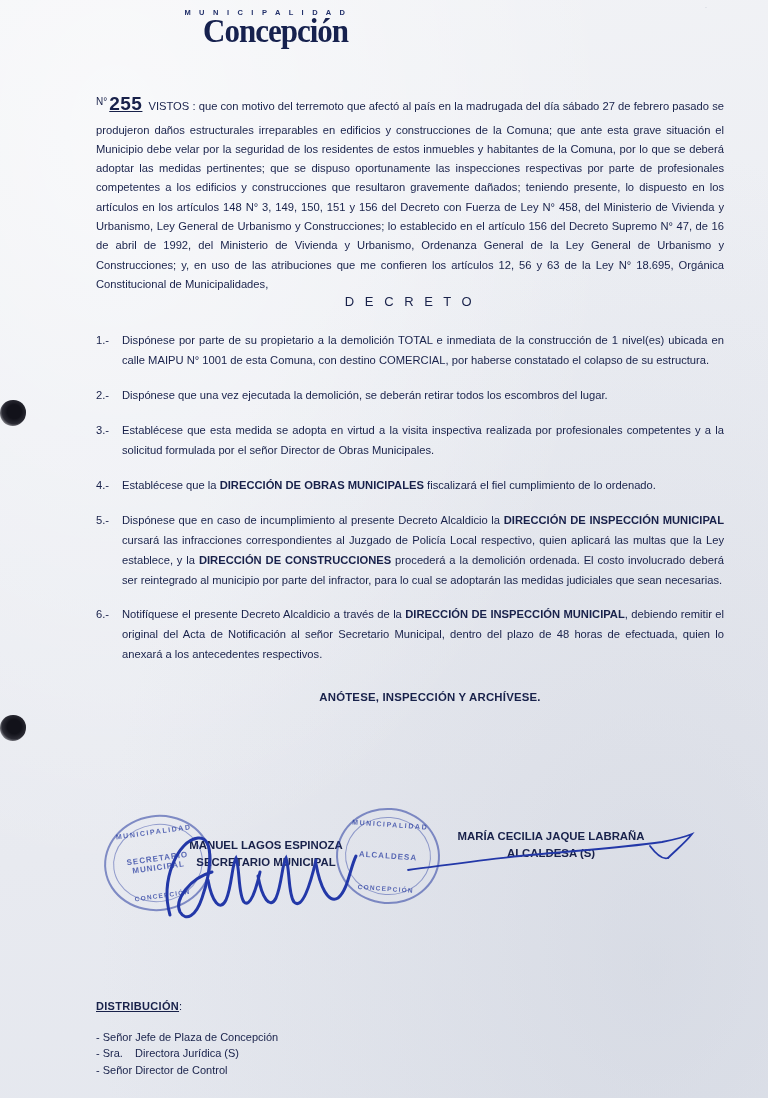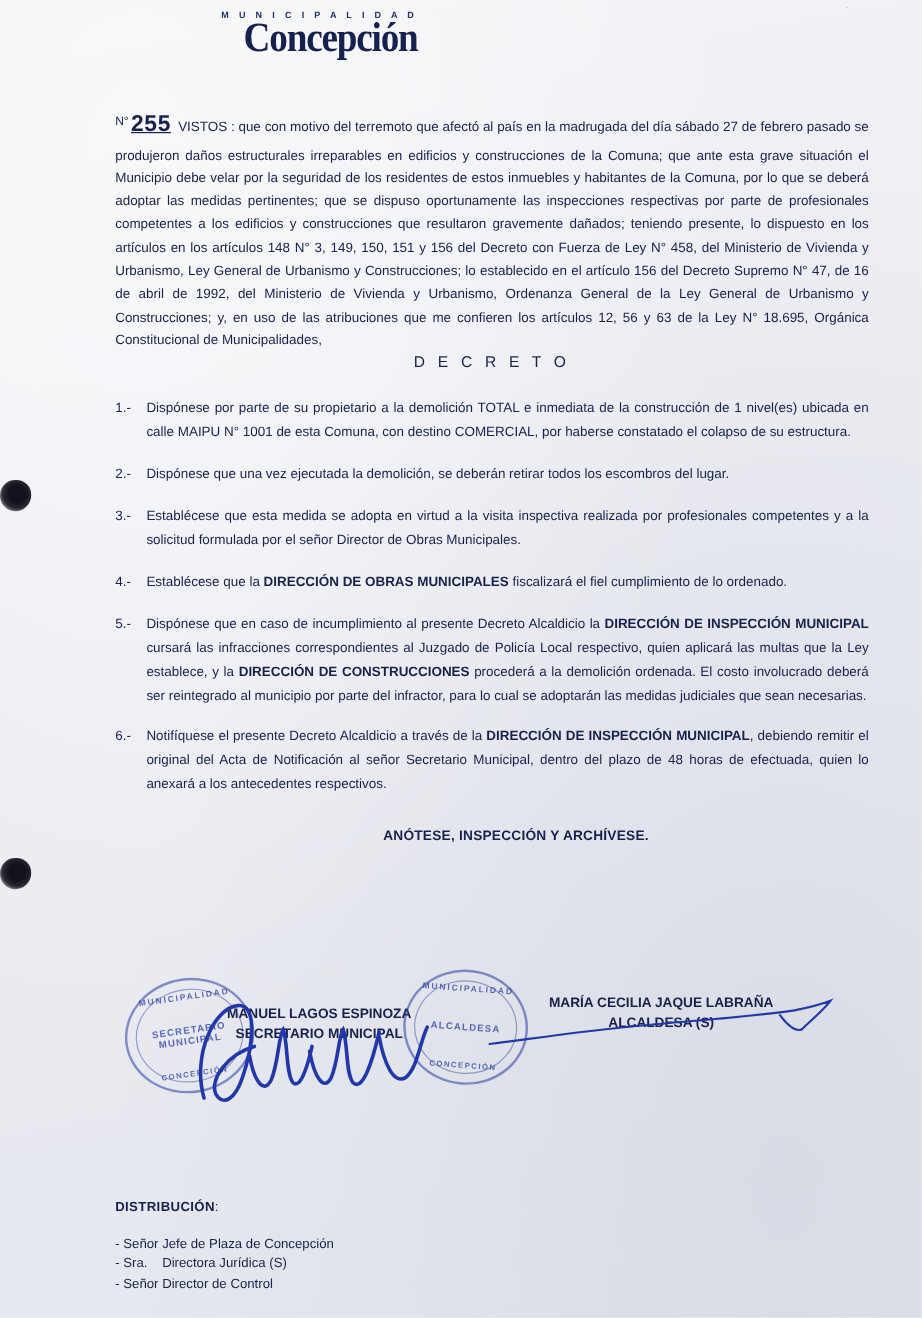--- a/index.html
+++ b/index.html
@@ -160,20 +160,21 @@
   .distribution {
     position: absolute;
     left: 96px;
     top: 998px;
     width: 400px;
     font-size: 11px;
     line-height: 1.5;
   }
   .distribution .dist-title {
     font-weight: bold;
+    text-decoration: underline;
     letter-spacing: 0.3px;
   }
   .dist-list {
     margin: 14px 0 0 0;
     padding: 0;
     list-style: none;
   }
   .dist-list li { white-space: pre; }
 
   

